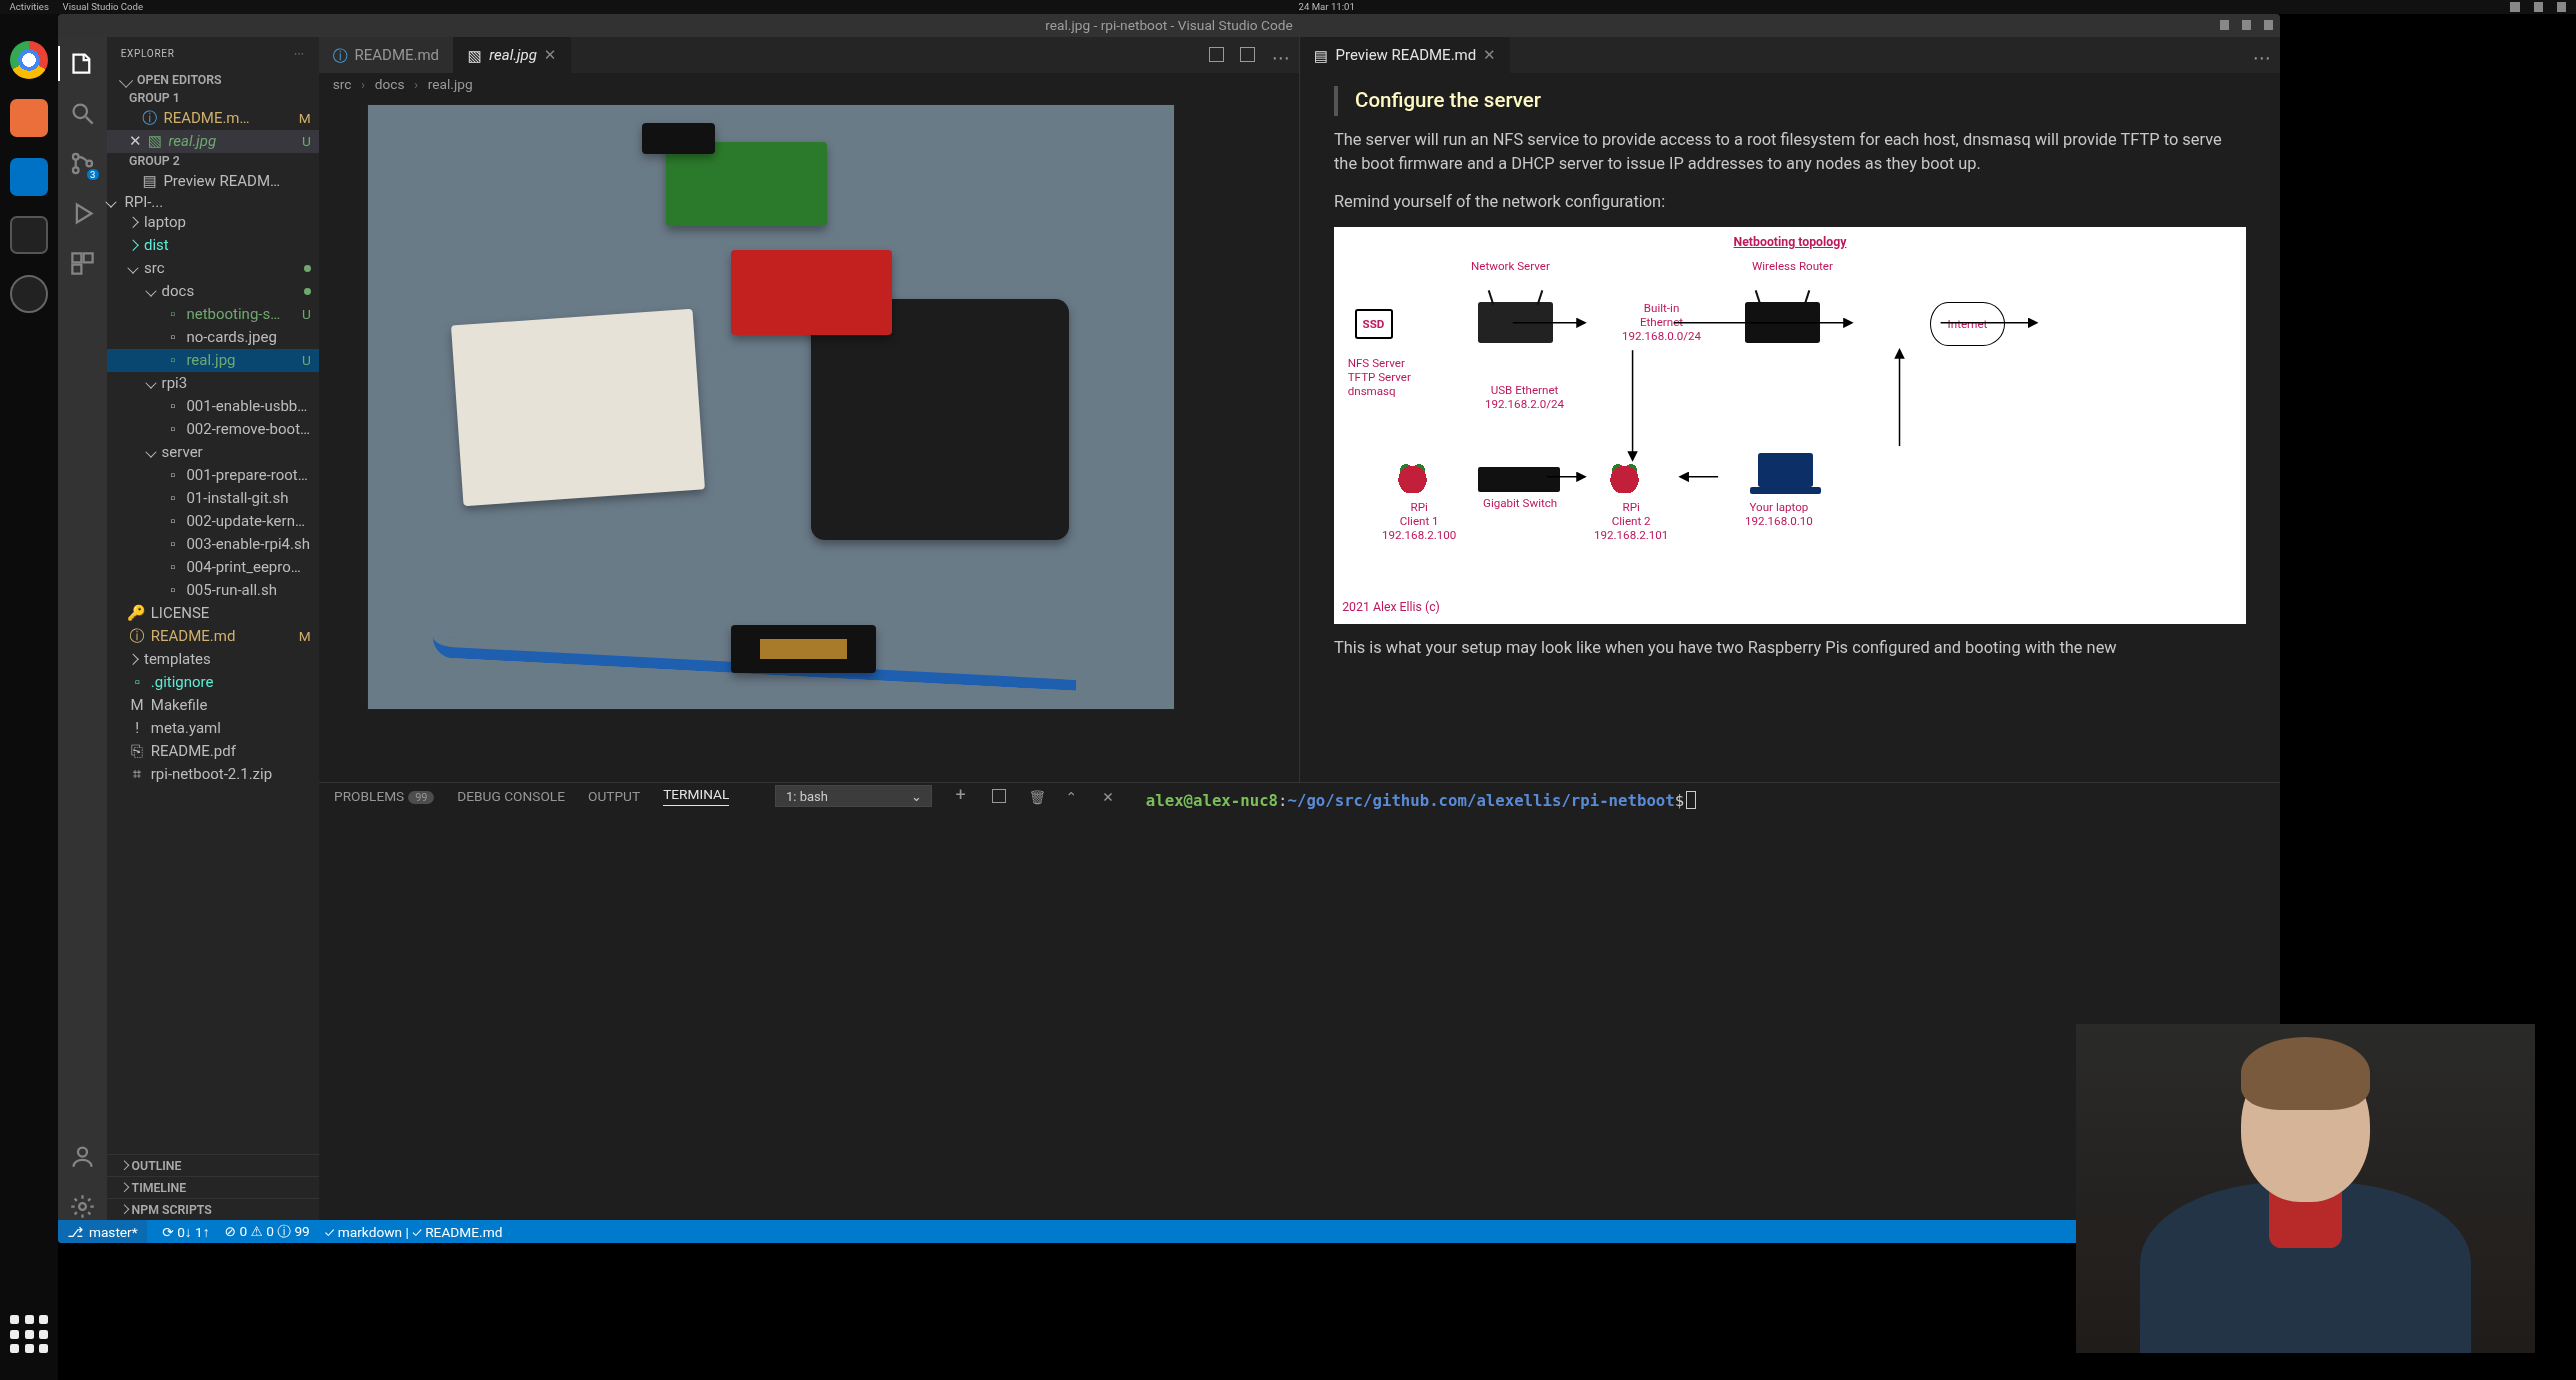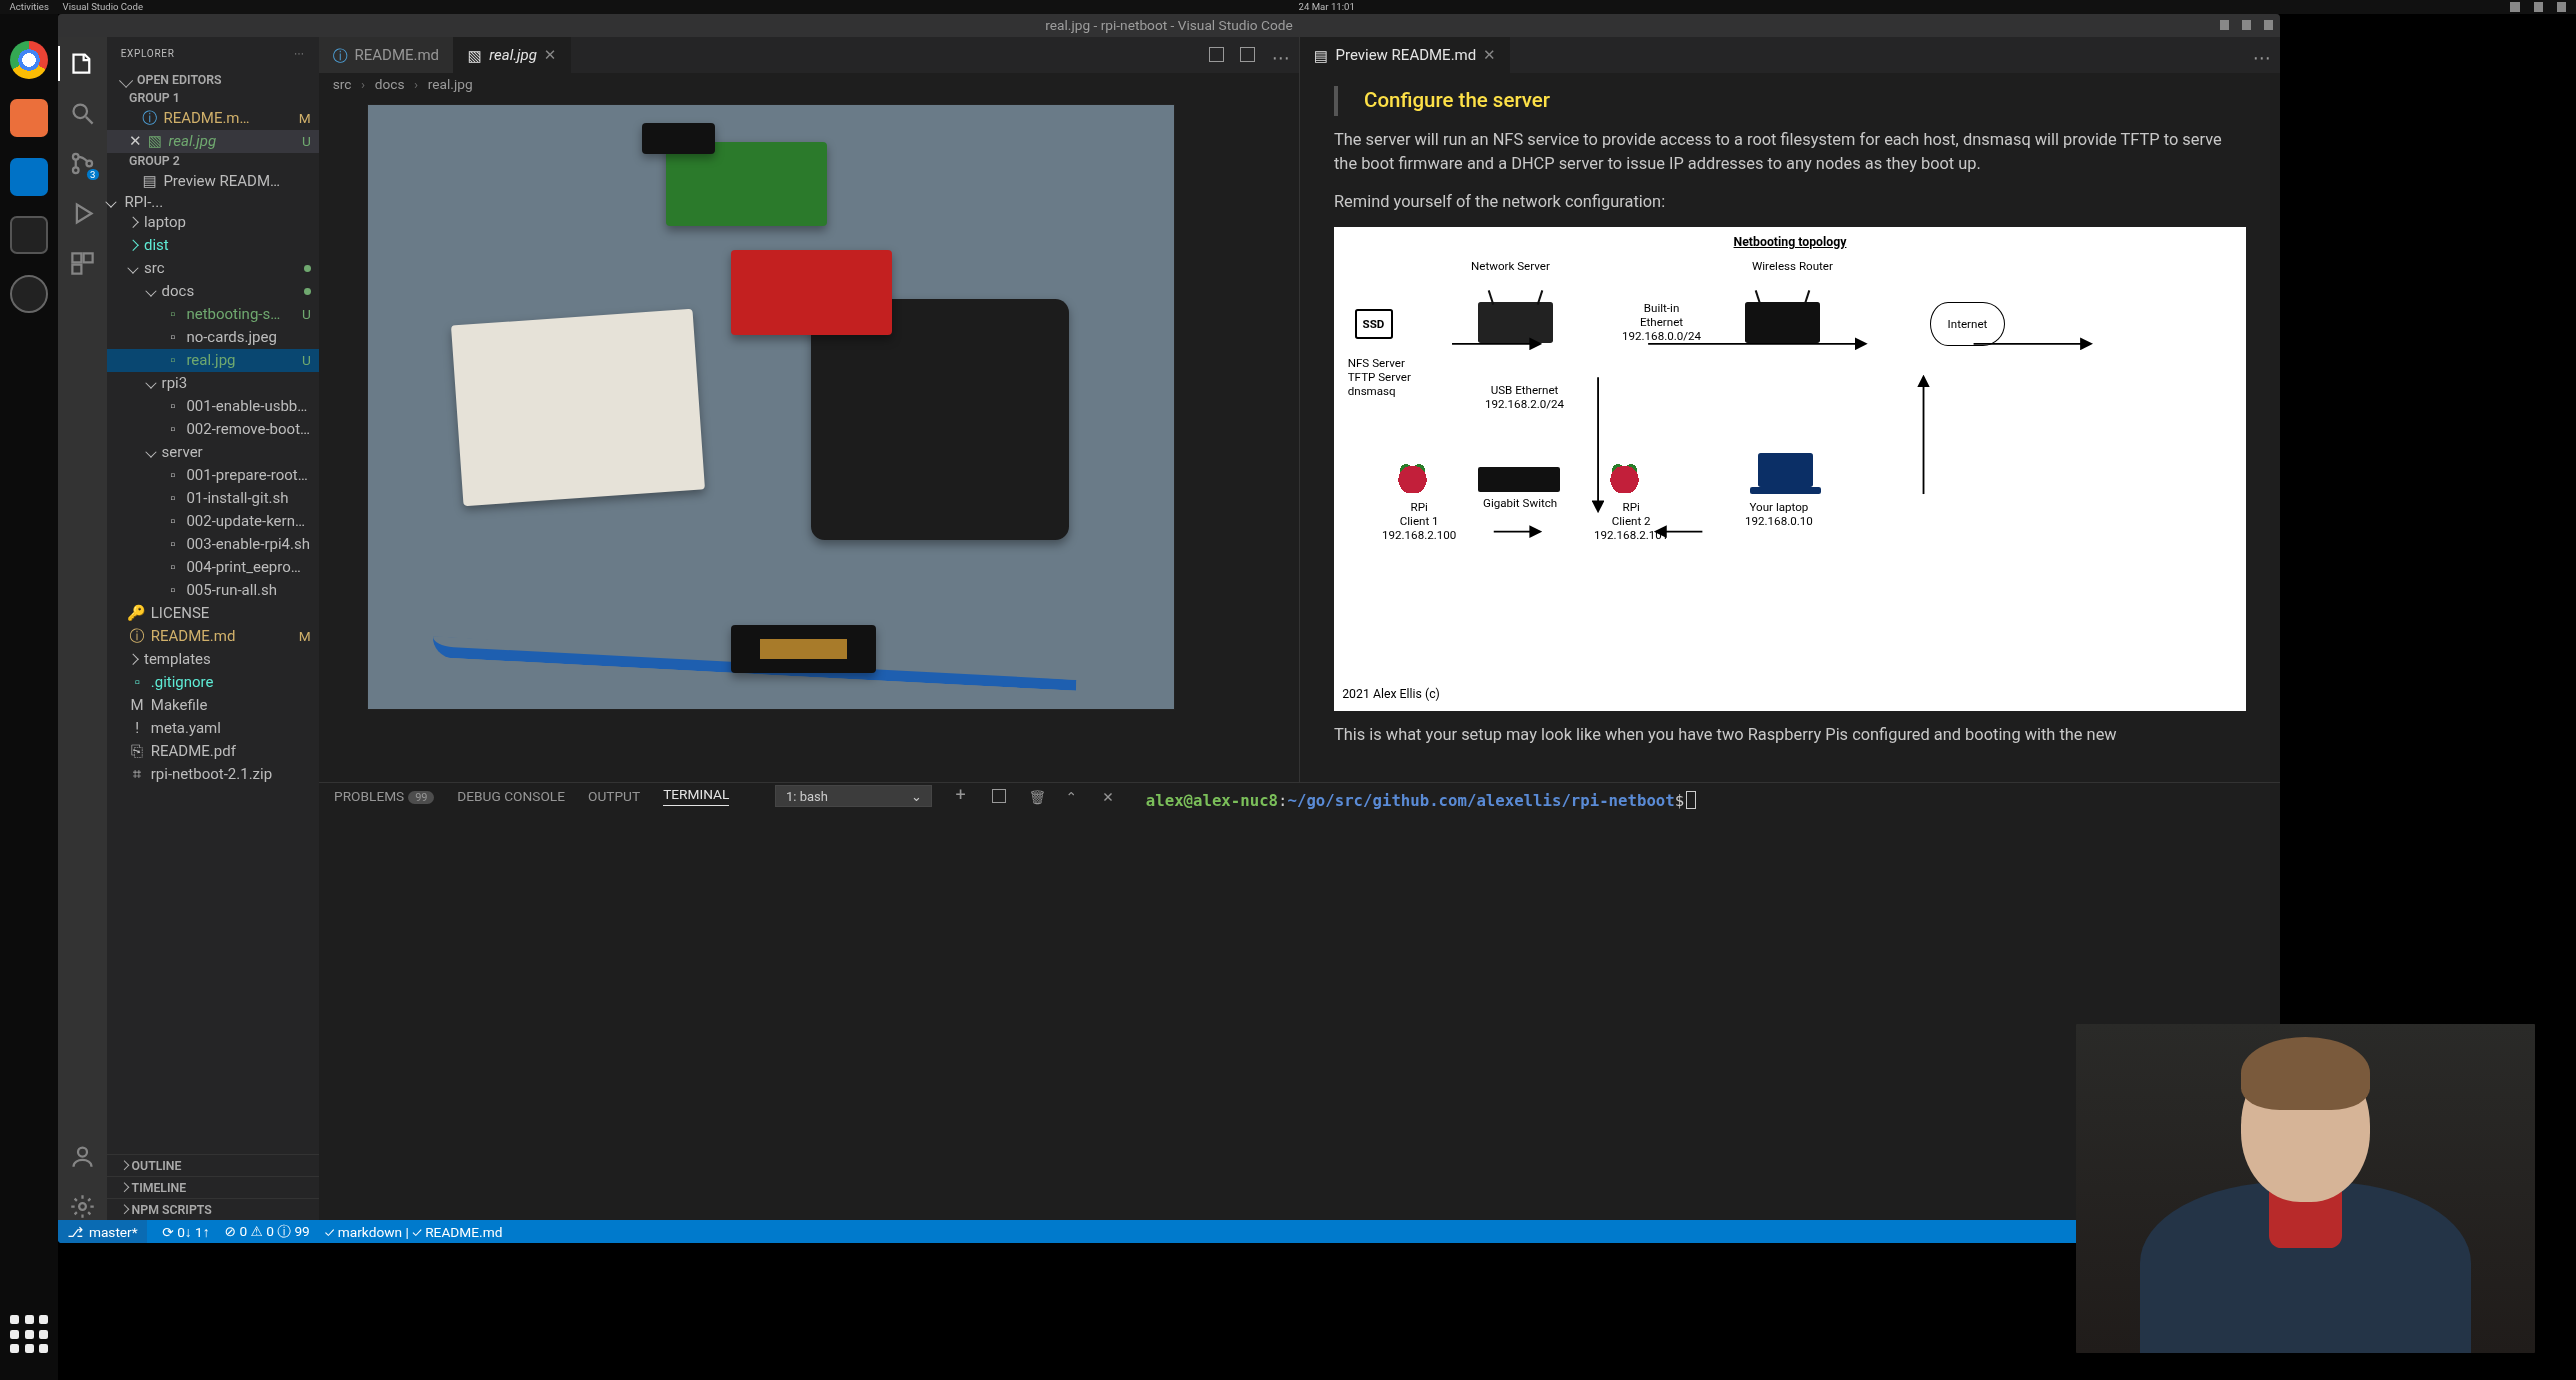--- a/index.html
+++ b/index.html
@@ -80,23 +80,23 @@
   .photo .switch{left:11%;top:35%;width:30%;height:30%;background:#e6e2d8;transform:rotate(-4deg)}
   .photo .hub{left:55%;top:32%;width:32%;height:40%;background:#1c1c1c;border-radius:13.7px}
   .photo .piA{left:37%;top:6%;width:20%;height:14%;background:#2b7a2b}
   .photo .piB{left:45%;top:24%;width:20%;height:14%;background:#c32020}
   .photo .usb{left:34%;top:3%;width:9%;height:5%;background:#111}
   .photo .cableblue{position:absolute;left:8%;bottom:6%;width:80%;height:20.5px;border-bottom:11px solid #1e5fb0;border-radius:0 0 0 41px;transform:rotate(3deg)}
   .photo .stick{left:45%;bottom:6%;width:18%;height:8%;background:#111}
   .photo .stick::after{content:"";position:absolute;left:20%;top:30%;right:20%;bottom:30%;background:#a87b2a}
   
   .mdprev{flex:1;overflow:hidden;padding:9.6px 34px 0 34px;font-size:16.4px;color:#c8c8c8;line-height:1.45}
-  .mdprev h2{font-size:20.5px;font-weight:500;color:#fde047;border-left:4.1px solid #555;padding-left:26px;margin:4.1px 0 12.3px 0}
+  .mdprev h2{font-size:20.5px;font-weight:500;color:#fef9c3;border-left:4.1px solid #555;padding-left:17px;margin:4.1px 0 12.3px 0}
   .mdprev p{margin:0 0 13.7px 0}
-  .diagram{background:#fff;color:#000000;font-size:12.3px;position:relative;height:484px;width:100%;margin-bottom:12.3px}
+  .diagram{background:#fff;color:#be185d;font-size:12.3px;position:relative;height:397px;width:100%;margin-bottom:12.3px}
   .diagram .dtitle{position:absolute;top:6.8px;left:0;right:0;text-align:center;font-weight:bold;text-decoration:underline}
   .diagram .node{position:absolute;text-align:center;font-size:11.6px}
   .diagram .caption{position:absolute;text-align:center;font-size:11.6px;line-height:1.2}
   .diagram .router{width:75px;height:41px;background:#111;border-radius:2.7px}
   .diagram .router::before,.diagram .router::after{content:"";position:absolute;top:-12.3px;width:2.1px;height:15px;background:#111}
   .diagram .router::before{left:12.3px;transform:rotate(-18deg)}
   .diagram .router::after{right:12.3px;transform:rotate(18deg)}
   .diagram .netswitch{width:82px;height:25px;background:#111;border-radius:2.1px}
   .diagram .ssd{width:38px;height:30px;border:2.1px solid #000;border-radius:2.7px;display:flex;align-items:center;justify-content:center;font-weight:bold}
   .diagram .cloud{width:75px;height:44px;border:1.7px solid #000;border-radius:22px 27px 27px 22px/27px;display:flex;align-items:center;justify-content:center}

